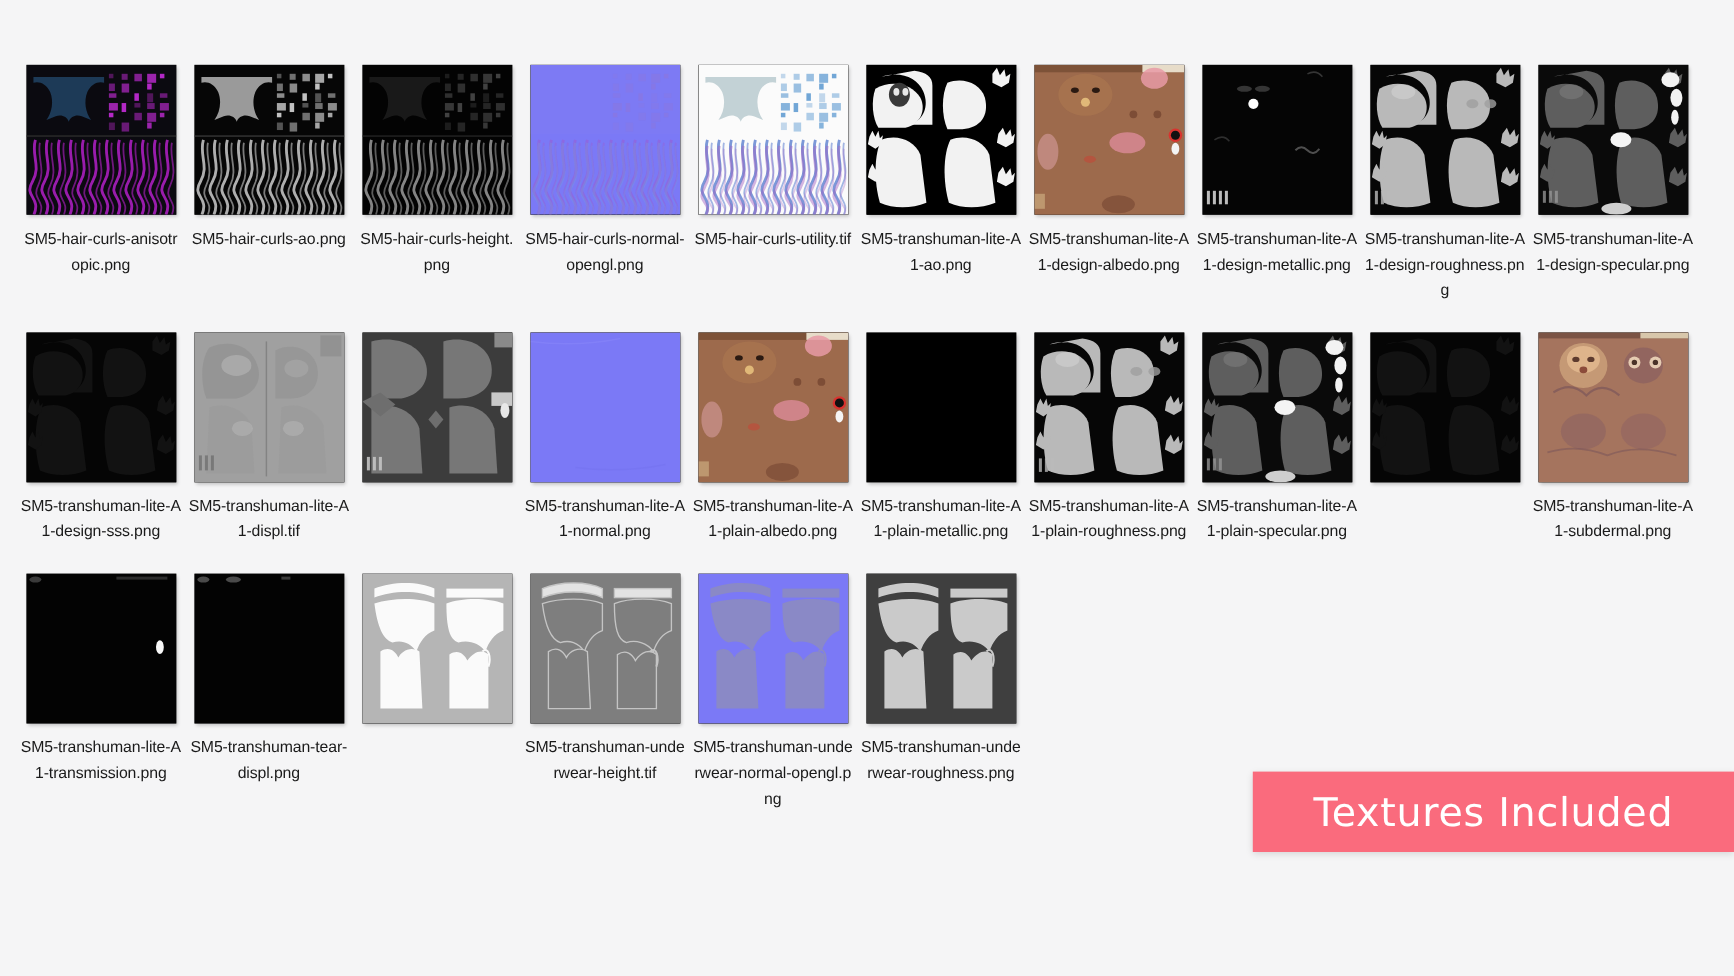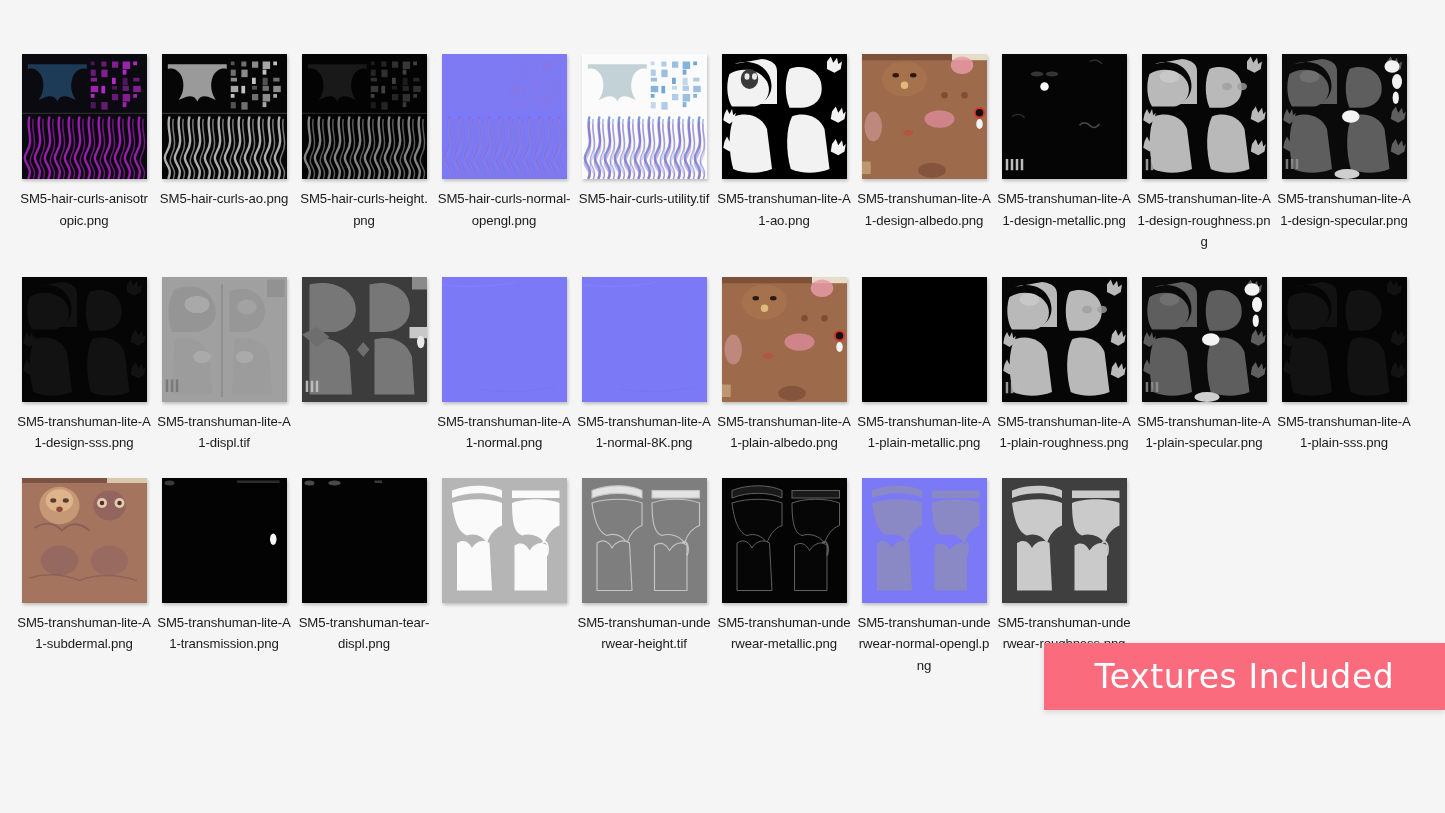--- a/index.html
+++ b/index.html
@@ -646,33 +646,20 @@
               <path d="M30 90 q30 4 60 -2" stroke="#7270ee" stroke-width="1" fill="none" opacity="0.4"></path>
             </svg>
           </div>
         </div>
         <div class="label">SM5-transhuman-lite-A1-normal.png</div>
       </div>
       <div class="cell">
         <div class="thumb-wrap">
           <div class="thumb">
             <svg class="art" viewBox="0 0 100 100" preserveAspectRatio="none">
-              <rect width="100" height="100" fill="#7b79f6"></rect>
-              <rect width="100" height="100" fill="#7b79f6"></rect>
-              <path d="M0 6 q30 4 60 -2" stroke="#8a88f9" stroke-width="1" fill="none" opacity="0.5"></path>
-              <path d="M30 90 q30 4 60 -2" stroke="#7270ee" stroke-width="1" fill="none" opacity="0.4"></path>
-            </svg>
-          </div>
-        </div>
-        <div class="label">SM5-transhuman-lite-A1-normal-8K.png</div>
-      </div>
-      <div class="cell">
-        <div class="thumb-wrap">
-          <div class="thumb">
-            <svg class="art" viewBox="0 0 100 100" preserveAspectRatio="none">
               <rect width="100" height="100" fill="#9d6a4c"></rect>
               <rect width="100" height="100" fill="#9d6a4c"></rect>
               <rect x="0" y="0" width="100" height="5" fill="#7d5238"></rect>
               <rect x="72" y="0" width="28" height="5" fill="#e7dcc9"></rect>
               <ellipse cx="34" cy="20" rx="18" ry="14" fill="#a9764f" opacity="0.75"></ellipse>
               <ellipse cx="27" cy="17" rx="2.6" ry="1.8" fill="#2b1a12"></ellipse>
               <ellipse cx="41" cy="17" rx="2.6" ry="1.8" fill="#2b1a12"></ellipse>
               <ellipse cx="34" cy="25" rx="3" ry="3" fill="#e0b878"></ellipse>
               <ellipse cx="80" cy="9" rx="9" ry="7" fill="#e79aa6" opacity="0.85"></ellipse>
               <ellipse cx="62" cy="52" rx="12" ry="7" fill="#e08e9e" opacity="0.75"></ellipse>
@@ -773,21 +760,20 @@
               <path d="M10 50 C20 46,32 50,36 60 L40 92 C30 96,18 96,9 92 C5 78,5 60,10 50 Z" fill="#121212"></path>
               <path d="M56 50 C66 46,78 50,82 60 L86 92 C76 96,64 96,55 92 C51 78,51 60,56 50 Z" fill="#121212"></path>
               <path d="M84 6 l3 -4 l2 5 l3 -4 l1 5 l3 -2 l-1 6 l-5 3 l-6 -3 Z" fill="#121212"></path>
               <path d="M88 46 l3 -4 l2 5 l3 -4 l1 5 l2 -2 l-1 6 l-5 3 l-6 -3 Z" fill="#121212"></path>
               <path d="M2 48 l2 -4 l2 4 l2 -4 l1 5 l2 -2 l-1 6 l-4 3 l-5 -3 Z" fill="#121212"></path>
               <path d="M88 72 l3 -4 l2 5 l3 -4 l1 5 l2 -2 l-1 6 l-5 3 l-6 -3 Z" fill="#121212"></path>
               <path d="M2 70 l2 -4 l2 4 l2 -4 l1 5 l2 -2 l-1 6 l-4 3 l-5 -3 Z" fill="#121212"></path>
             </svg>
           </div>
         </div>
-        <div class="label">SM5-transhuman-lite-A1-plain-sss.png</div>
       </div>
       <div class="cell">
         <div class="thumb-wrap">
           <div class="thumb">
             <svg class="art" viewBox="0 0 100 100" preserveAspectRatio="none">
               <rect width="100" height="100" fill="#a5745e"></rect>
               <rect width="100" height="100" fill="#a5745e"></rect>
               <rect y="0" width="100" height="4" fill="#7b5445"></rect>
               <rect x="68" y="0" width="32" height="4" fill="#d8c7ab"></rect>
               <ellipse cx="30" cy="22" rx="16" ry="15" fill="#caa079" opacity="0.85"></ellipse>
@@ -867,38 +853,20 @@
               <path d="M80 52 C84 48,86 56,84 62" fill="none" stroke="#c4c4c4" stroke-width="1.4"></path>
             </svg>
           </div>
         </div>
         <div class="label">SM5-transhuman-underwear-height.tif</div>
       </div>
       <div class="cell">
         <div class="thumb-wrap">
           <div class="thumb">
             <svg class="art" viewBox="0 0 100 100" preserveAspectRatio="none">
-              <rect width="100" height="100" fill="#040404"></rect>
-              <rect width="100" height="100" fill="#040404"></rect>
-              <path d="M8 10 C20 5,38 5,48 10 L48 16 C38 11,20 11,8 16 Z" fill="#1a1a1a" stroke="#606060" stroke-width="0.8"></path>
-              <rect x="56" y="10" width="38" height="6" fill="#1a1a1a" stroke="#606060" stroke-width="0.8"></rect>
-              <path d="M8 20 C20 16,38 16,48 20 L48 38 C42 40,38 46,36 52 C32 46,26 44,20 46 C14 44,10 36,8 20 Z" fill="#060606" stroke="#606060" stroke-width="0.8"></path>
-              <path d="M56 20 C66 16,84 16,94 20 L94 38 C88 40,84 46,82 52 C78 46,70 44,64 46 C58 44,56 36,56 20 Z" fill="#060606" stroke="#606060" stroke-width="0.8"></path>
-              <path d="M12 52 C18 48,22 52,24 56 C26 52,32 48,38 52 L40 90 L12 90 Z" fill="#060606" stroke="#606060" stroke-width="0.8"></path>
-              <path d="M58 54 C64 50,68 54,70 58 C74 52,80 50,84 54 L84 90 L58 90 Z" fill="#060606" stroke="#606060" stroke-width="0.8"></path>
-              <path d="M80 52 C84 48,86 56,84 62" fill="none" stroke="#606060" stroke-width="1.4"></path>
-            </svg>
-          </div>
-        </div>
-        <div class="label">SM5-transhuman-underwear-metallic.png</div>
-      </div>
-      <div class="cell">
-        <div class="thumb-wrap">
-          <div class="thumb">
-            <svg class="art" viewBox="0 0 100 100" preserveAspectRatio="none">
               <rect width="100" height="100" fill="#7b79f6"></rect>
               <rect width="100" height="100" fill="#7b79f6"></rect>
               <path d="M8 10 C20 5,38 5,48 10 L48 16 C38 11,20 11,8 16 Z" fill="#8a89c6"></path>
               <rect x="56" y="10" width="38" height="6" fill="#8a89c6"></rect>
               <path d="M8 20 C20 16,38 16,48 20 L48 38 C42 40,38 46,36 52 C32 46,26 44,20 46 C14 44,10 36,8 20 Z" fill="#8a89c6"></path>
               <path d="M56 20 C66 16,84 16,94 20 L94 38 C88 40,84 46,82 52 C78 46,70 44,64 46 C58 44,56 36,56 20 Z" fill="#8a89c6"></path>
               <path d="M12 52 C18 48,22 52,24 56 C26 52,32 48,38 52 L40 90 L12 90 Z" fill="#8a89c6"></path>
               <path d="M58 54 C64 50,68 54,70 58 C74 52,80 50,84 54 L84 90 L58 90 Z" fill="#8a89c6"></path>
               <path d="M80 52 C84 48,86 56,84 62" fill="none" stroke="#8a89c6" stroke-width="1.4"></path>
             </svg>

